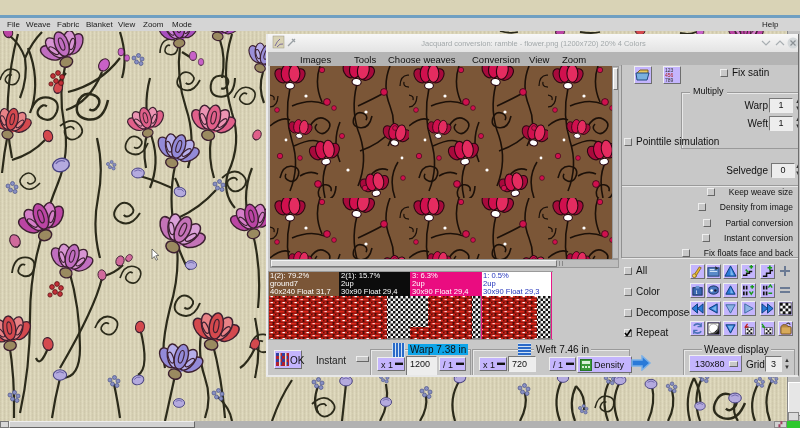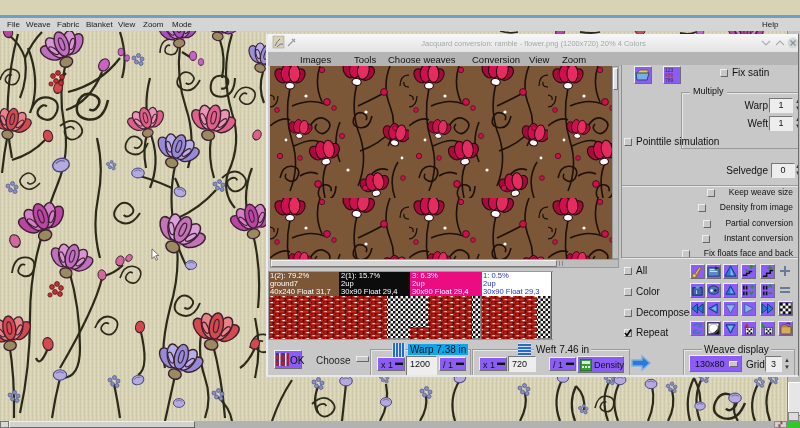--- a/index.html
+++ b/index.html
@@ -39,25 +39,25 @@
   #phscroll{position:absolute;left:2px;top:225px;width:349px;height:9px;background:#bdbdbd;border:1px solid #999;box-sizing:border-box;}
   #phthumb{position:absolute;left:3px;top:226px;width:286px;height:7px;background:#d4d4d4;border:1px solid #f2f2f2;border-right-color:#777;border-bottom-color:#777;box-sizing:border-box;}
   
   #rpanel{position:absolute;left:353px;top:31px;width:180px;height:193px;border-left:1px solid #909090;background:#c8c8c8;}
   .sep{position:absolute;background:#9a9a9a;height:1px;}
   .sep2{position:absolute;background:#e8e8e8;height:1px;}
   
   .cb{position:absolute;width:8px;height:8px;background:#c8c8c8;
     border:1px solid #eee;border-right-color:#666;border-bottom-color:#666;box-sizing:border-box;}
   .lbl{position:absolute;font-size:10px;color:#111;white-space:nowrap;}
-  .rrow{position:absolute;display:flex;align-items:flex-end;gap:14px;font-size:8.5px;color:#111;white-space:nowrap;}
+  .rrow{position:absolute;display:flex;align-items:center;gap:14px;font-size:8.5px;color:#111;white-space:nowrap;}
   .cbi{display:inline-block;width:8px;height:8px;background:#c8c8c8;border:1px solid #eee;border-right-color:#666;border-bottom-color:#666;box-sizing:border-box;}
   .entry{position:absolute;background:#ededed;border:1px solid #777;border-right-color:#eee;border-bottom-color:#eee;
     font-size:9px;color:#111;text-align:center;box-sizing:border-box;line-height:12px;}
-  .btn{position:absolute;background:#8b5cf6;border:1px solid #efefef;border-right-color:#6e6e6e;border-bottom-color:#6e6e6e;
+  .btn{position:absolute;background:#c4b5fd;border:1px solid #efefef;border-right-color:#6e6e6e;border-bottom-color:#6e6e6e;
     box-sizing:border-box;font-size:9px;color:#111;}
   .gbox{position:absolute;border:1px solid #9a9a9a;box-shadow:inset 1px 1px 0 #e8e8e8;}
   .gcap{position:absolute;font-size:9px;color:#111;background:#c8c8c8;padding:0 3px;white-space:nowrap;}
   .spin{position:absolute;width:8px;height:14px;font-size:6px;color:#333;line-height:6.5px;text-align:center;}
   
   #swatches{position:absolute;left:2px;top:234px;width:285px;height:71px;}
   .ig{width:15px;height:15px;}
   .ig svg{position:absolute;left:0;top:0;width:13px;height:13px;}
   .igf{position:absolute;width:15px;height:15px;}
   .igf svg{position:absolute;left:0;top:0;width:14px;height:14px;}
@@ -708,21 +708,21 @@
               <rect x="3" y="9" width="3" height="3"></rect>
               <rect x="9" y="9" width="3" height="3"></rect>
             </g>
             <g fill="#e8e0d0">
               <rect x="3" width="1.5" height="13"></rect>
               <rect x="9" width="1.5" height="13"></rect>
             </g>
           </svg>
         <span style="position:absolute;left:15px;top:4px;font-size:10px">OK</span>
       </div>
-      <div class="lbl" style="left:48px;top:321px;font-size:10px;color:#222">Choose</div>
+      <div class="lbl" style="left:48px;top:321px;font-size:10px;color:#222">Instant</div>
       <div style="position:absolute;left:88px;top:322px;width:11px;height:4px;background:#c8c8c8;border:1px solid #eee;border-right-color:#666;border-bottom-color:#666"></div>
 
       <div class="gbox" style="left:102px;top:315px;width:99px;height:25px"></div>
       <svg width="13" height="15" viewBox="0 0 13 15" style="position:absolute;left:124px;top:309px">
           <rect width="13" height="15" fill="#d0e2f4"></rect>
           <g fill="#2a6ac8">
             <rect x="1" width="2" height="15"></rect>
             <rect x="4" width="2" height="15"></rect>
             <rect x="7" width="2" height="15"></rect>
             <rect x="10" width="2" height="15"></rect>
@@ -753,21 +753,21 @@
       <div class="lbl" style="left:266px;top:310px;background:#c8c8c8;padding:0 2px">Weft 7.46 in</div>
       <div class="btn" style="left:211px;top:323px;width:28px;height:14px">
           <span style="position:absolute;left:3px;top:2px">x 1</span>
           <span style="position:absolute;left:17px;top:0px;font-size:8px">▬</span>
         </div>
       <div class="entry" style="left:240px;top:322px;width:28px;height:16px;text-align:left;padding-left:3px;line-height:15px">720</div>
       <div class="btn" style="left:281px;top:323px;width:27px;height:14px">
           <span style="position:absolute;left:3px;top:2px">/ 1</span>
           <span style="position:absolute;left:16px;top:0px;font-size:8px">▬</span>
         </div>
-      <div class="btn" style="left:309px;top:322px;width:47px;height:17px">
+      <div class="btn" style="left:309px;top:322px;width:55px;height:17px">
         <svg width="12" height="12" viewBox="0 0 12 12" style="position:absolute;left:2px;top:2px">
             <rect width="12" height="12" rx="1" fill="#3a9a3a" stroke="#14541a"></rect>
             <rect x="2" y="2" width="8" height="3" fill="#d8f0d8"></rect>
             <g fill="#d8f0d8">
               <rect x="2" y="7" width="2" height="2"></rect>
               <rect x="5" y="7" width="2" height="2"></rect>
               <rect x="8" y="7" width="2" height="2"></rect>
             </g>
           </svg>
         <span style="position:absolute;left:16px;top:3px">Density</span>

